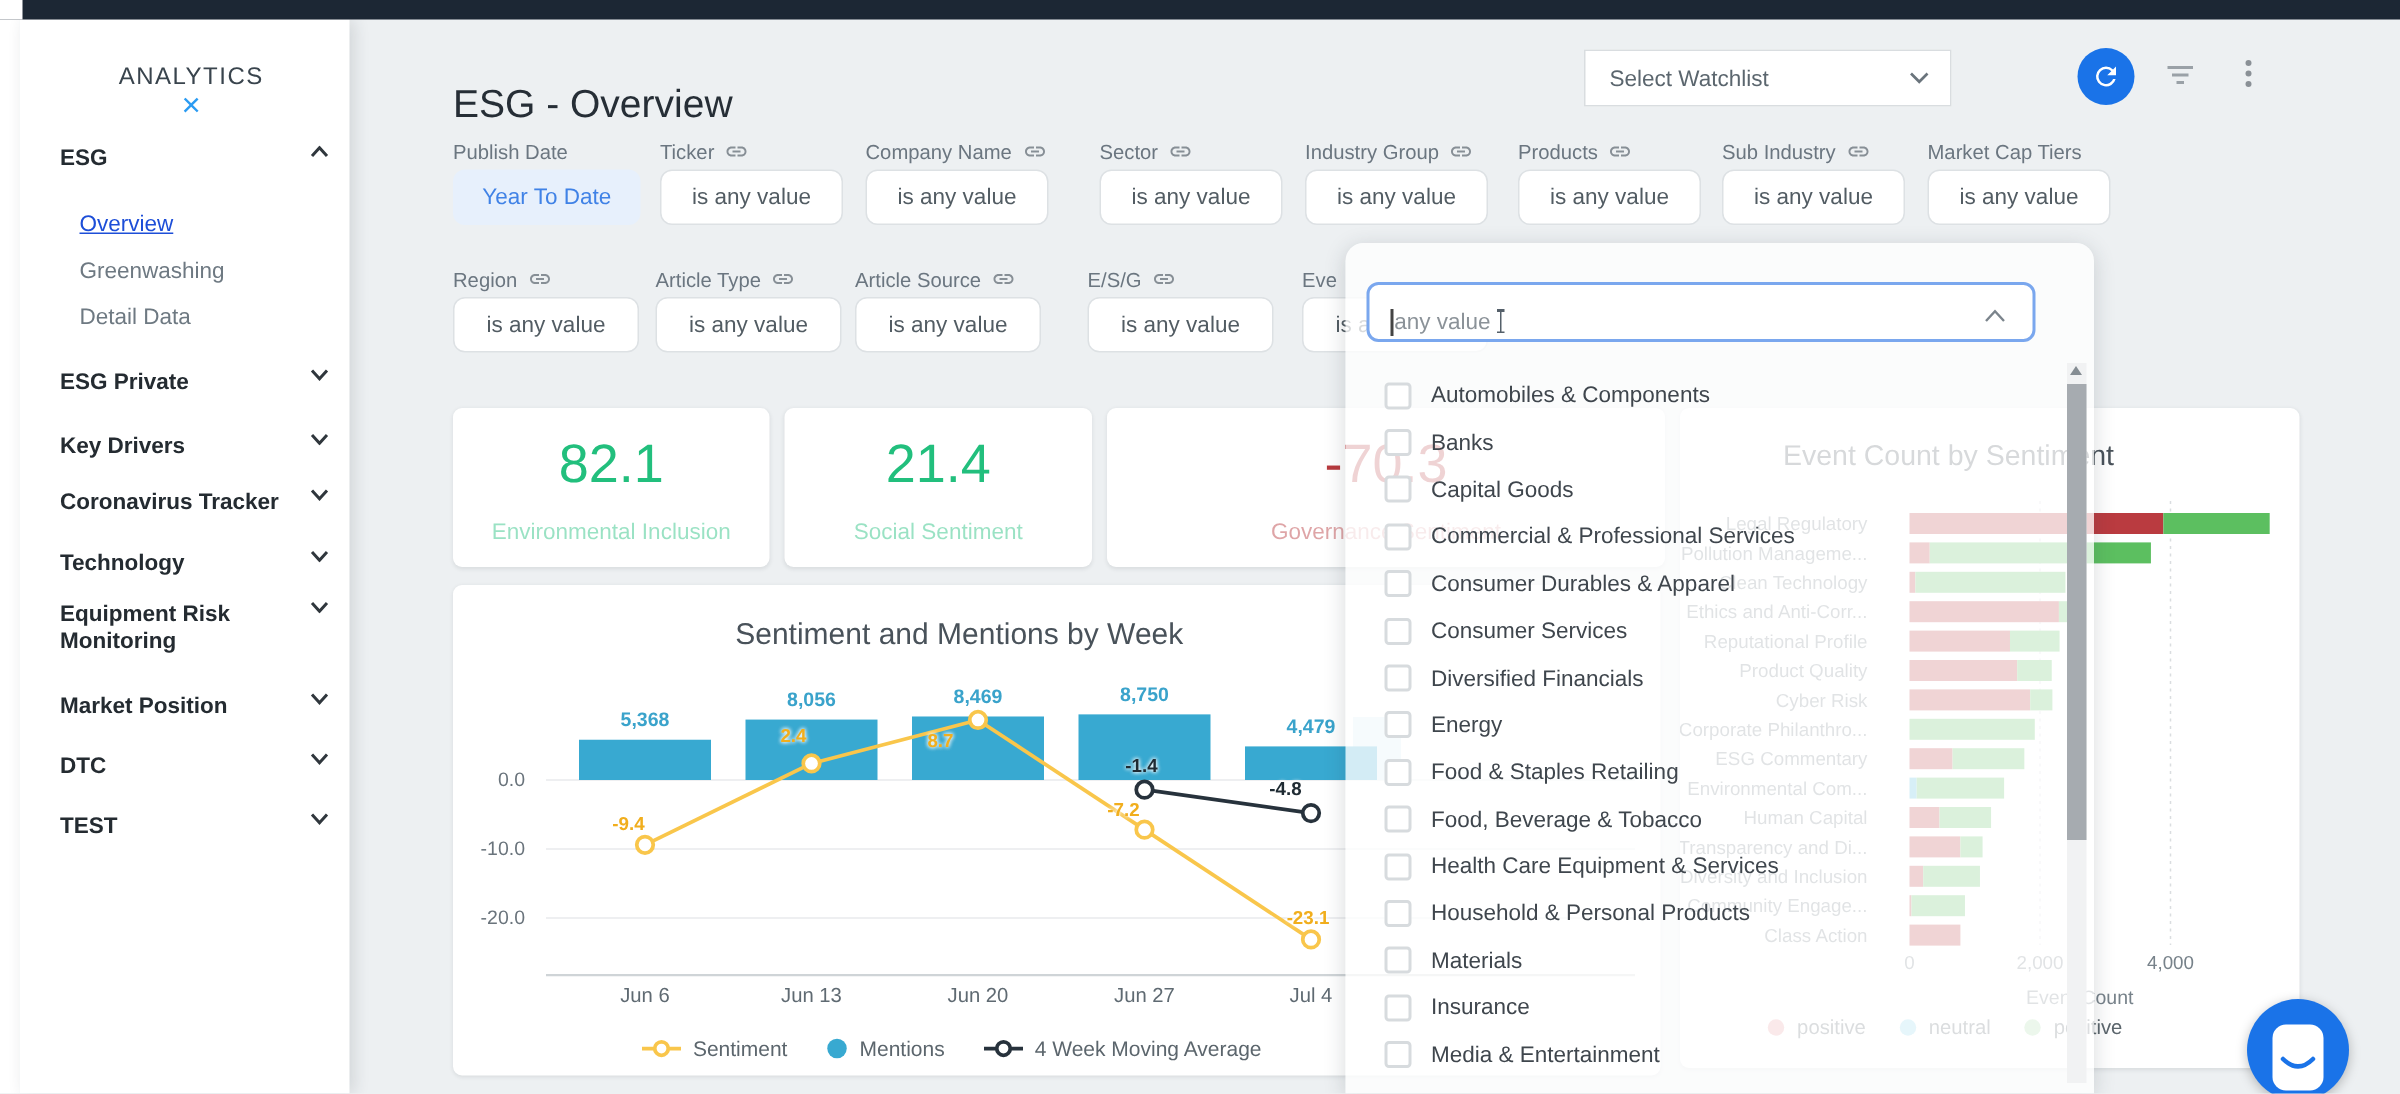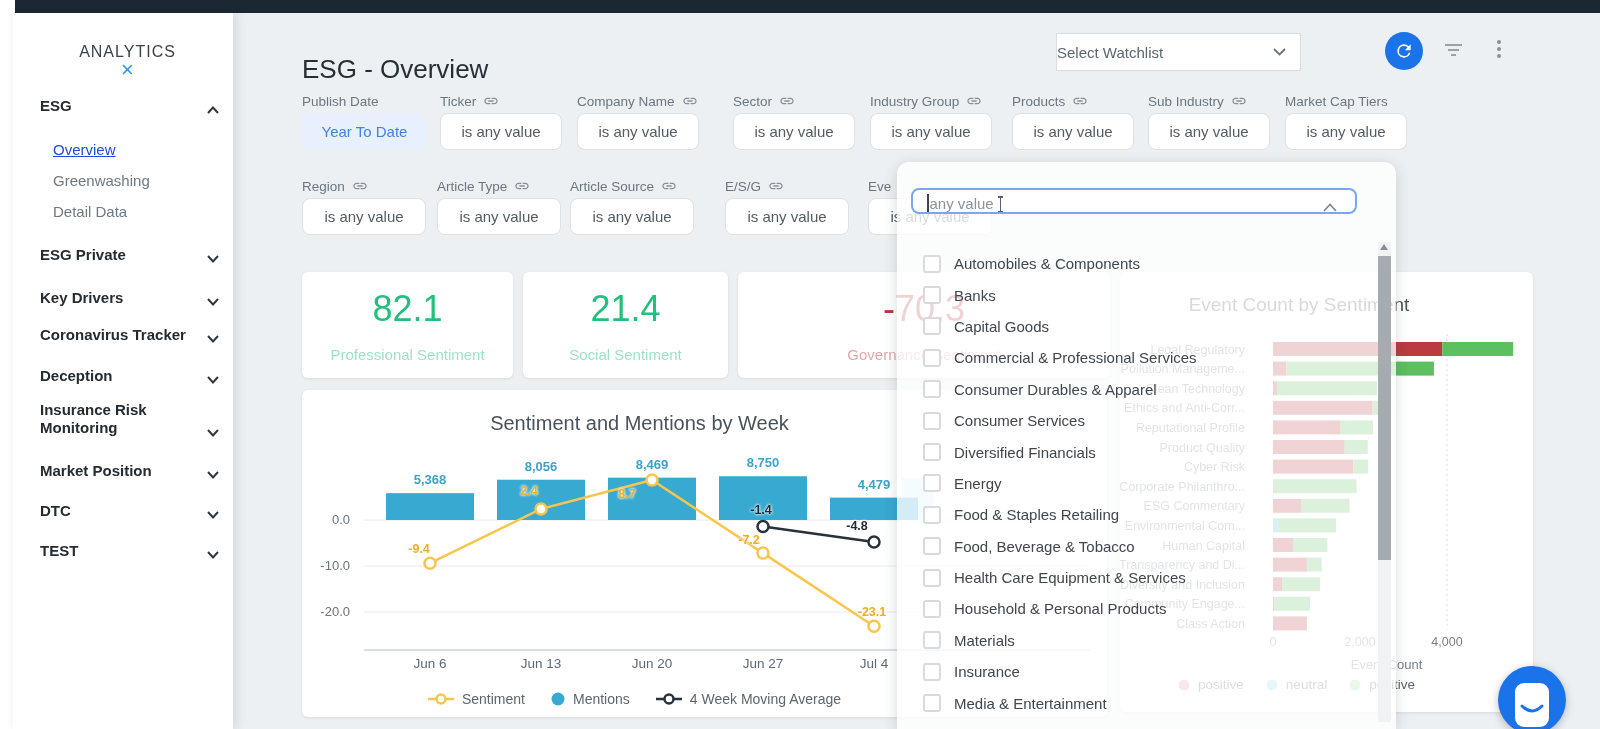--- a/index.html
+++ b/index.html
@@ -11,31 +11,31 @@
   .topbar { position:absolute; left:0; top:0; width:1600px; height:13px; background:#1c2734; z-index:50; }
   .topnotch { position:absolute; left:0; top:0; width:15px; height:13px; background:#ffffff; z-index:51; }
 
   
   .sidebar { position:absolute; left:13px; top:13px; width:220px; height:716px; background:#fff;
              box-shadow:3px 0 10px rgba(40,50,60,.14); z-index:40; }
   .sb-gutter { position:absolute; left:0; top:13px; width:13px; height:716px; background:#fff; z-index:39; }
   .sb-head { position:absolute; left:27px; top:30px; right:18px; display:flex; justify-content:space-between; align-items:center;flex-direction:column; }
   .sb-title { font-size:16px; letter-spacing:1px; color:#39444d; font-weight:500; }
   .sb-close { font-size:22px; color:#2b9bf2; cursor:pointer; line-height:18px; font-weight:400; }
-  .side-item { position:absolute; left:27px; right:14px; display:flex; justify-content:space-between; align-items:flex-end;
+  .side-item { position:absolute; left:27px; right:14px; display:flex; justify-content:space-between; align-items:flex-start;
                font-size:15px; font-weight:700; color:#242b31; cursor:pointer; }
   .side-item .chev { flex:0 0 auto; }
   .side-sub { position:absolute; left:40px; font-size:15px; color:#6e7982; cursor:pointer; }
   .side-sub.active { color:#1d4ed8;text-decoration:underline; }
 
   
   .page-title { position:absolute; left:302px; top:36px; font-size:26px; font-weight:500; color:#262e36;margin-top:18px; }
   .watchlist { position:absolute; left:1056px; top:33px; width:245px; height:38px; background:#fff;
                border:1px solid #d9dde0; display:flex; align-items:center; justify-content:space-between;
-               padding:0 14px 0 0; cursor:pointer; }
+               padding:0 14px 0 16px; cursor:pointer; }
   .watchlist span { font-size:15px; color:#5b666e; }
   .refresh-btn { position:absolute; left:1385px; top:32px; width:38px; height:38px; border-radius:50%;
                  background:#1a73e8; border:none; display:flex; align-items:center; justify-content:center; cursor:pointer; }
   .funnel { position:absolute; left:1444px; top:44px; width:18px; height:14px; cursor:pointer; }
   .funnel i { display:block; background:#9aa1a7; height:2px; margin:0 auto 3px; }
   .kebab { position:absolute; left:1494px; top:40px; width:10px; cursor:pointer; }
   .kebab i { display:block; width:4px; height:4px; border-radius:50%; background:#8a9096; margin:0 auto 3px; }
 
   
   .f-label { position:absolute; height:16px; display:flex; align-items:center; gap:7px;
@@ -57,22 +57,22 @@
   .legend-row { position:absolute; display:flex; align-items:center; justify-content:center; gap:26px;
                 font-size:14px; color:#5c666d; }
   .legend-row .li { display:flex; align-items:center; gap:8px; }
 
   .xaxis-label { position:absolute; font-size:13px; color:#77828a; text-align:center; }
 
   
   .dd-panel { position:absolute; left:897px; top:162px; width:499px; height:567px;
               background:rgba(255,255,255,.78); border-radius:12px 12px 0 0;
               box-shadow:0 3px 14px rgba(40,50,60,.18); z-index:30; }
-  .dd-search { position:absolute; left:14px; top:26px; width:446px; height:26px; background:#fff;
-               border:2px solid #7aa7ee; border-radius:8px; display:flex; align-items:flex-end; padding:0 14px; }
+  .dd-search { position:absolute; left:14px; top:26px; width:446px; height:40px; background:#fff;
+               border:2px solid #7aa7ee; border-radius:8px; display:flex; align-items:flex-start; padding:16px 14px; }
   .dd-search .caret { width:1.5px; height:18px; background:#444; margin-right:1px; }
   .dd-search .ph { font-size:15px; color:#8b9298; }
   .ibeam { position:relative; width:9px; height:16px; margin-left:2px; }
   .ibeam:before, .ibeam:after { content:""; position:absolute; left:2px; right:2px; height:1.5px; background:#55606a; }
   .ibeam:before { top:0; } .ibeam:after { bottom:0; }
   .ibeam i { position:absolute; left:4px; top:0; bottom:0; width:1.5px; background:#55606a; }
   .dd-chev { position:absolute; right:18px; }
   .dd-list { position:absolute; left:0; top:86px; right:26px; }
   .dd-item { height:31.4px; display:flex; align-items:center; cursor:pointer; }
   .dd-check { width:18px; height:18px; border:2px solid #d7dbde; border-radius:3px; background:#fff;
@@ -204,21 +204,21 @@
       <div class="f-btn" style="left:725px; top:198px; width:124px">is any value</div>
       <div class="f-label" style="left:868px; top:178px">
         <span>Eve</span>
       </div>
       <div class="f-btn" style="left:868px; top:198px; width:124px">is any value</div>
     </div>
 
   <div id="kpis">
       <div class="card" style="left:302px; top:272px; width:211px; height:106px">
         <div class="kpi-value" style="color:#22bf7d">82.1</div>
-        <div class="kpi-label" style="color:#22bf7d">Professional Sentiment</div>
+        <div class="kpi-label" style="color:#22bf7d">Environmental Inclusion</div>
       </div>
       <div class="card" style="left:523px; top:272px; width:205px; height:106px">
         <div class="kpi-value" style="color:#22bf7d">21.4</div>
         <div class="kpi-label" style="color:#22bf7d">Social Sentiment</div>
       </div>
       <div class="card" style="left:738px; top:272px; width:372px; height:106px">
         <div class="kpi-value" style="color:#b83a3e">-70.3</div>
         <div class="kpi-label" style="color:#b83a3e">Governance Sentiment</div>
       </div>
     </div>
@@ -474,27 +474,27 @@
             <polyline points="1,1 6,6.5 11,1" fill="none" stroke="#30373d" stroke-width="2"></polyline>
           </svg>
         </div>
         <div class="side-item" style="top:313px">
           <span>Coronavirus Tracker</span>
           <svg width="12" height="8" viewBox="0 0 12 8" class="chev">
             <polyline points="1,1 6,6.5 11,1" fill="none" stroke="#30373d" stroke-width="2"></polyline>
           </svg>
         </div>
         <div class="side-item" style="top:354px">
-          <span>Deception</span>
+          <span>Technology</span>
           <svg width="12" height="8" viewBox="0 0 12 8" class="chev">
             <polyline points="1,1 6,6.5 11,1" fill="none" stroke="#30373d" stroke-width="2"></polyline>
           </svg>
         </div>
         <div class="side-item" style="top:388px">
-          <span style="width: 150px; line-height: 18px;">Insurance Risk Monitoring</span>
+          <span style="width: 150px; line-height: 18px;">Equipment Risk Monitoring</span>
           <svg width="12" height="8" viewBox="0 0 12 8" class="chev">
             <polyline points="1,1 6,6.5 11,1" fill="none" stroke="#30373d" stroke-width="2"></polyline>
           </svg>
         </div>
         <div class="side-item" style="top:449px">
           <span>Market Position</span>
           <svg width="12" height="8" viewBox="0 0 12 8" class="chev">
             <polyline points="1,1 6,6.5 11,1" fill="none" stroke="#30373d" stroke-width="2"></polyline>
           </svg>
         </div>

